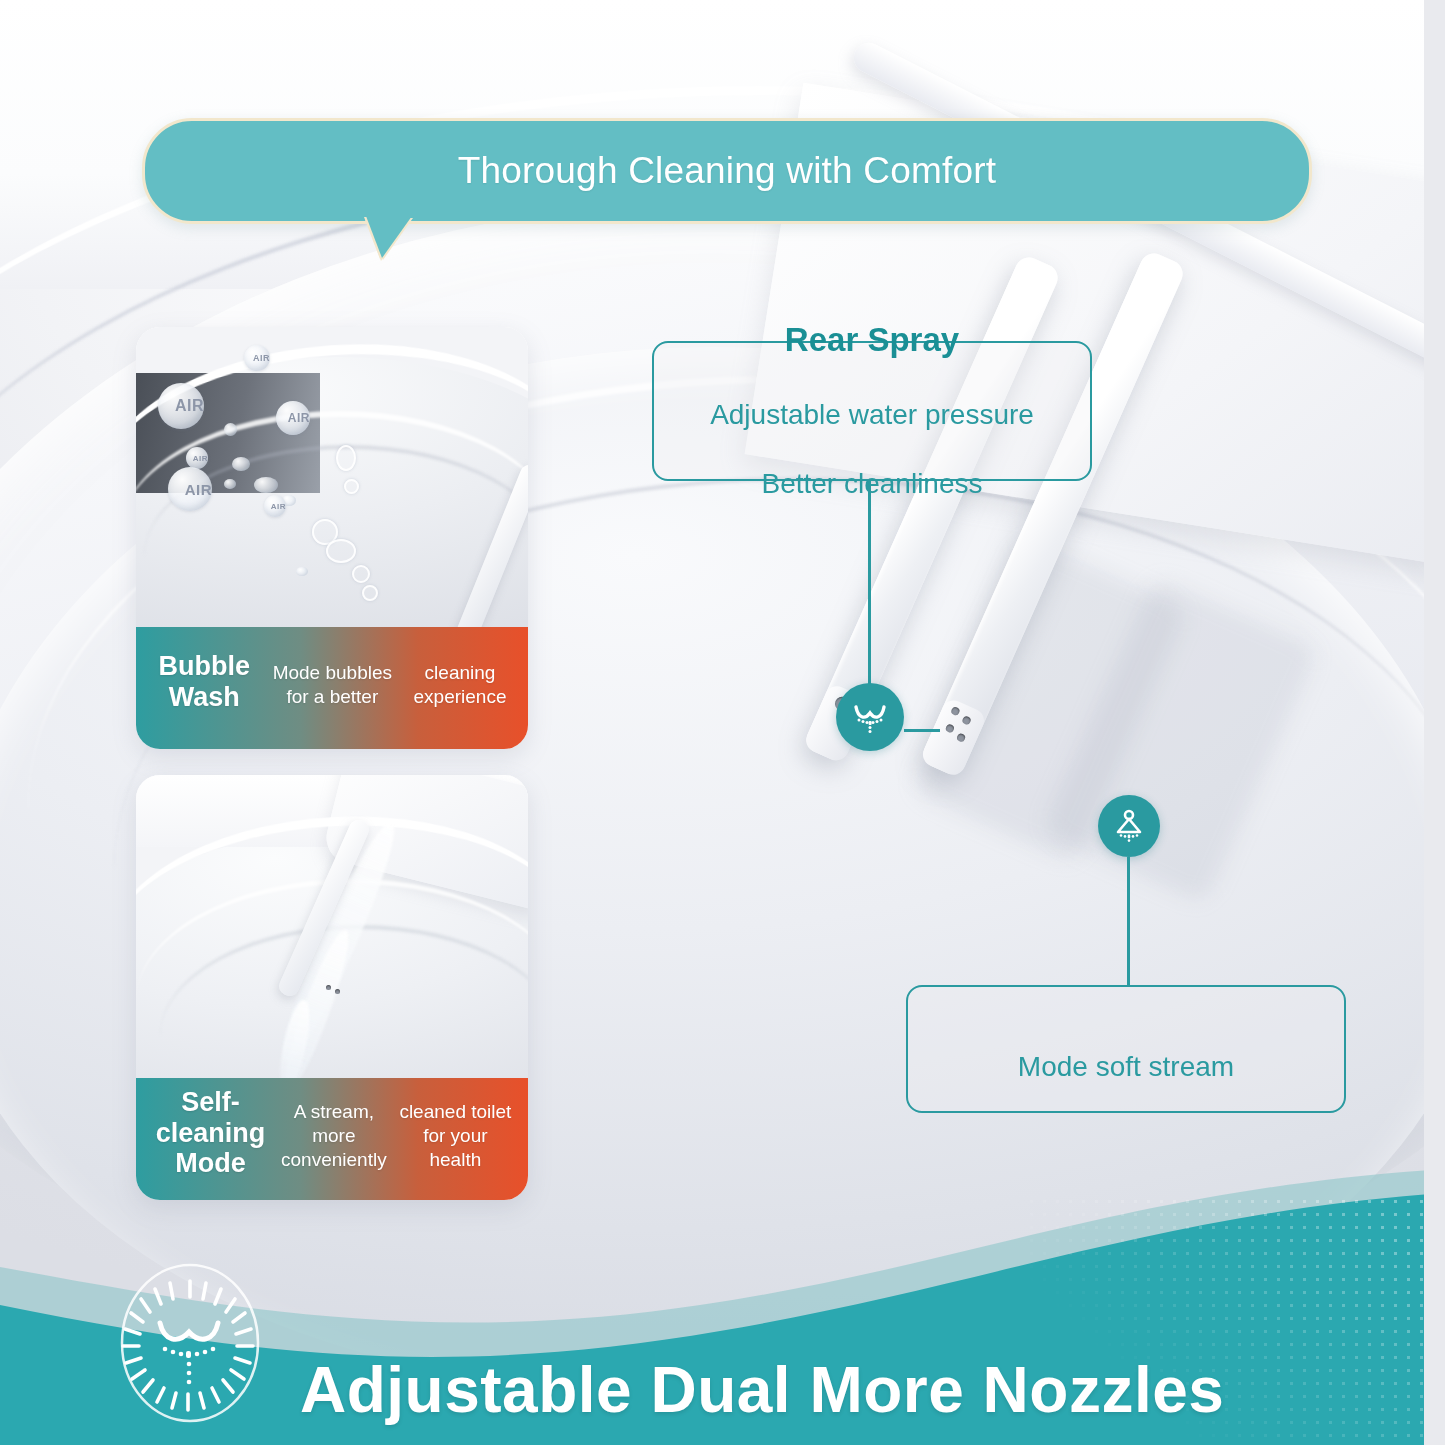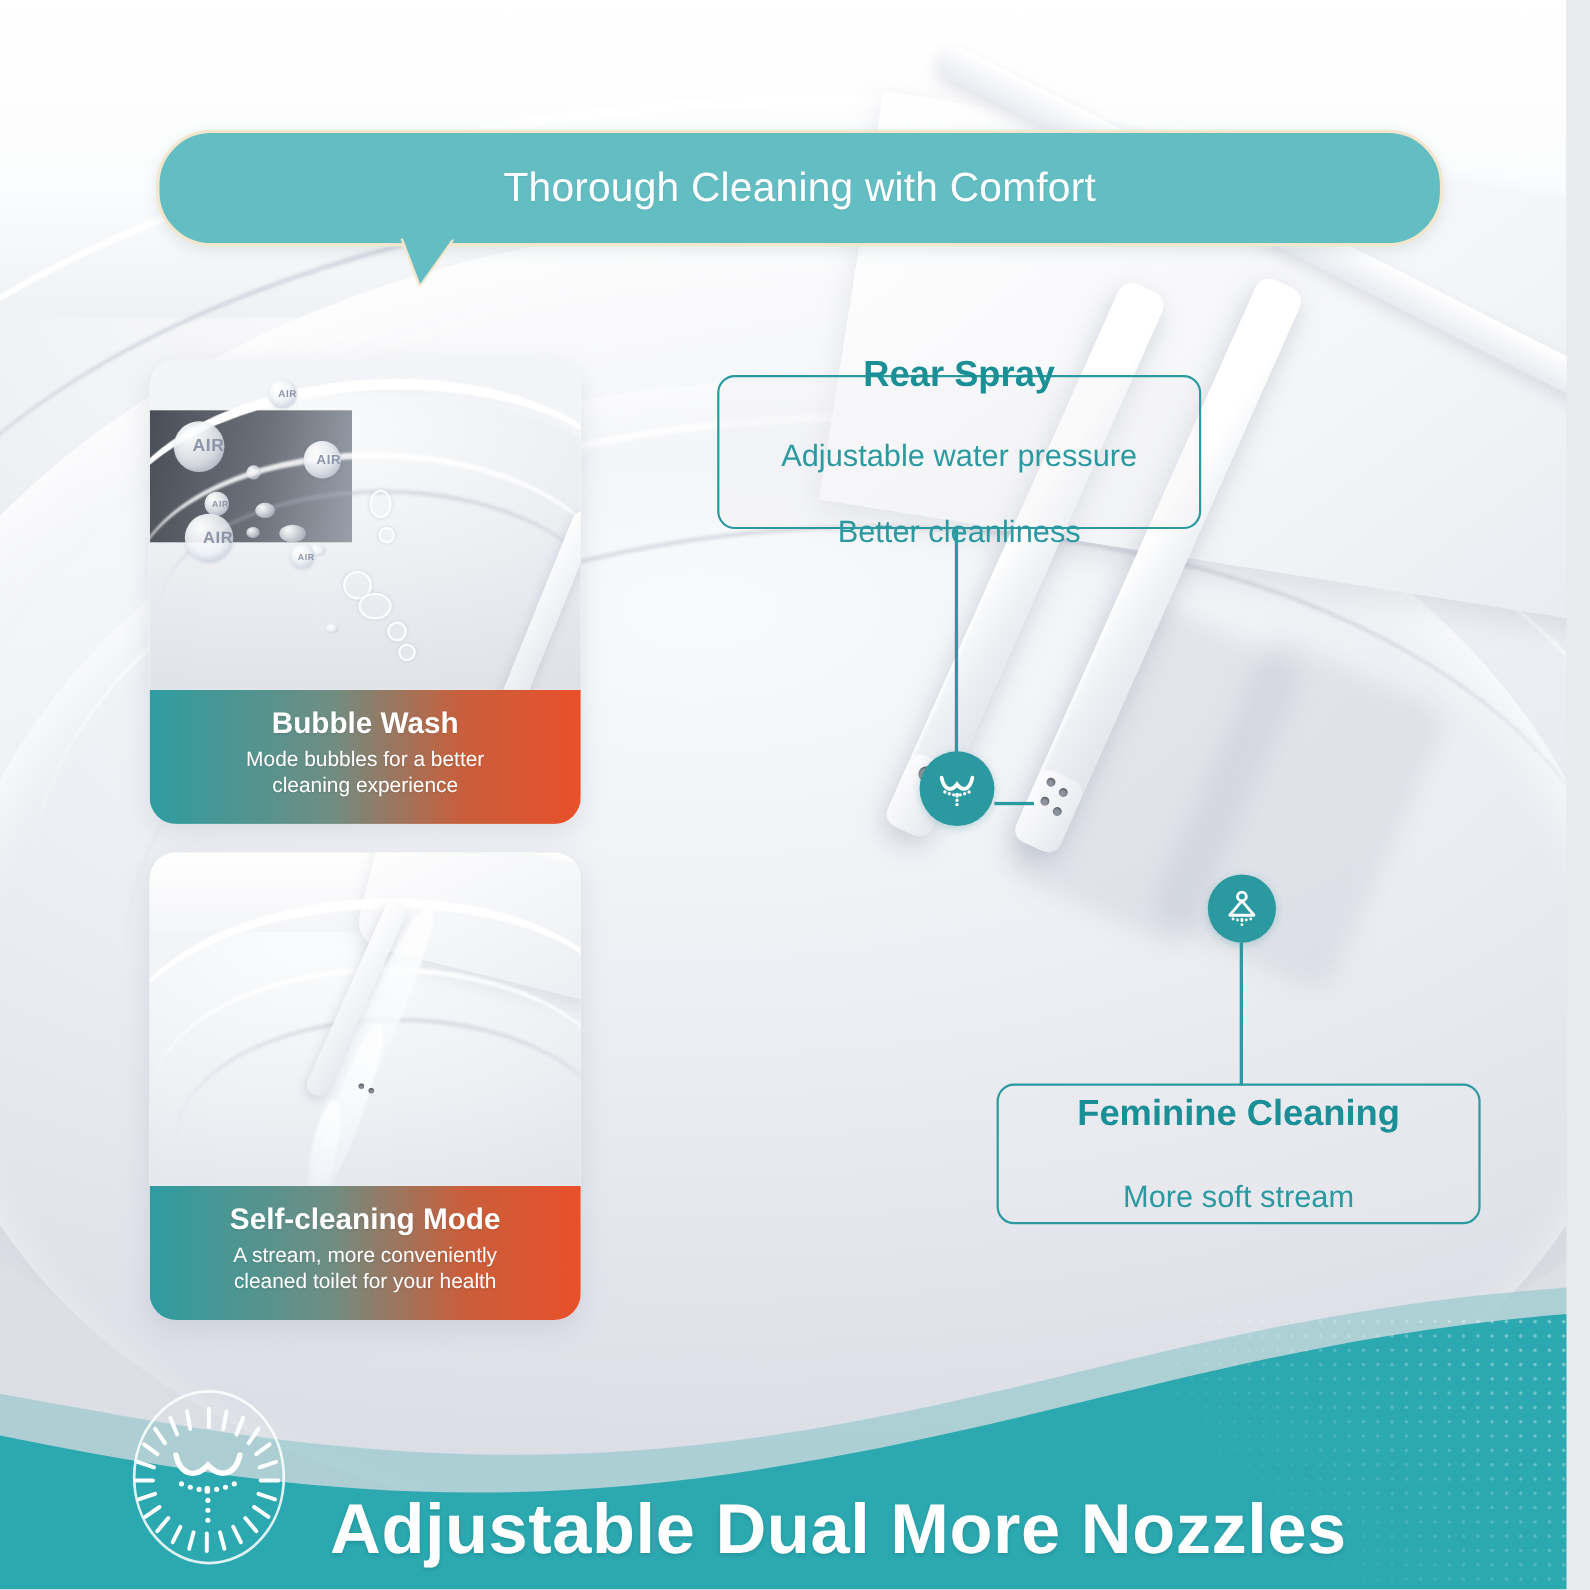--- a/index.html
+++ b/index.html
@@ -72,21 +72,21 @@
   
   .card{position:absolute;width:392px;border-radius:24px;overflow:hidden;
     box-shadow:0 8px 24px rgba(120,128,148,.18);background:#fff;}
   #cardBubble{left:136px;top:327px;height:422px;}
   #cardSelf{left:136px;top:775px;height:425px;}
   .card-photo{position:relative;width:100%;overflow:hidden;background:#f3f4f7;}
   #cardBubble .card-photo{height:300px;}
   #cardSelf .card-photo{height:303px;}
   .card-caption{height:calc(100% - 300px);
     background:linear-gradient(90deg,#2e9da0 0%,#6f8d83 42%,#c85f3c 72%,#e8502a 100%);
-    color:#fff;display:flex;flex-direction:column;align-items:center;justify-content:center;
+    color:#fff;display:flex;flex-direction:row;align-items:center;justify-content:center;
     padding:4px 12px 10px;box-sizing:border-box;text-align:center;}
   #cardSelf .card-caption{height:calc(100% - 303px);}
   .cap-title{font-size:27px;font-weight:700;line-height:1.14;margin-bottom:6px;
     text-shadow:0 1px 2px rgba(0,0,0,.12);}
   .cap-sub{font-size:19px;font-weight:400;line-height:1.28;
     text-shadow:0 1px 2px rgba(0,0,0,.12);}
 
   
   .p1-dark{position:absolute;left:0;top:46px;width:47%;height:120px;
     background:linear-gradient(100deg,#4a4f57 0%,#6c717a 55%,#9aa0a9 100%);}
@@ -309,22 +309,21 @@
           <circle cx="15" cy="29.4" r="1.3"></circle>
         <circle cx="23" cy="29.4" r="1.3"></circle>
           <circle cx="27" cy="28.5" r="1.3"></circle>
         <rect x="17.7" y="27.6" width="2.6" height="3.6" rx="1"></rect>
         <circle cx="19" cy="33.6" r="1.3"></circle>
       </g>
     </svg>
   </div>
   <div class="conn" style="left:1127px;top:857px;width:3px;height:130px;"></div>
   <div class="callout" id="calloutFem">
-    <div class="co-title">Feminine Cleaning</div>
-    <div class="co-line">More soft stream</div>
+    <div class="co-line">Mode soft stream</div>
   </div>
 
   <div class="wave-wrap">
     <svg width="1445" height="290" viewBox="0 0 1445 290" preserveAspectRatio="none" style="position:absolute;left:0;bottom:0;" aria-hidden="true">
       <path d="M0,112 C210,150 420,192 700,150 C960,112 1130,34 1445,14 L1445,290 L0,290 Z" fill="#8fc6c9" opacity="0.62"></path>
       <path d="M0,150 C230,196 430,226 720,176 C990,130 1160,58 1445,38 L1445,290 L0,290 Z" fill="#2ba8b0"></path>
     </svg>
     <div class="halftone"></div>
   </div>
 

